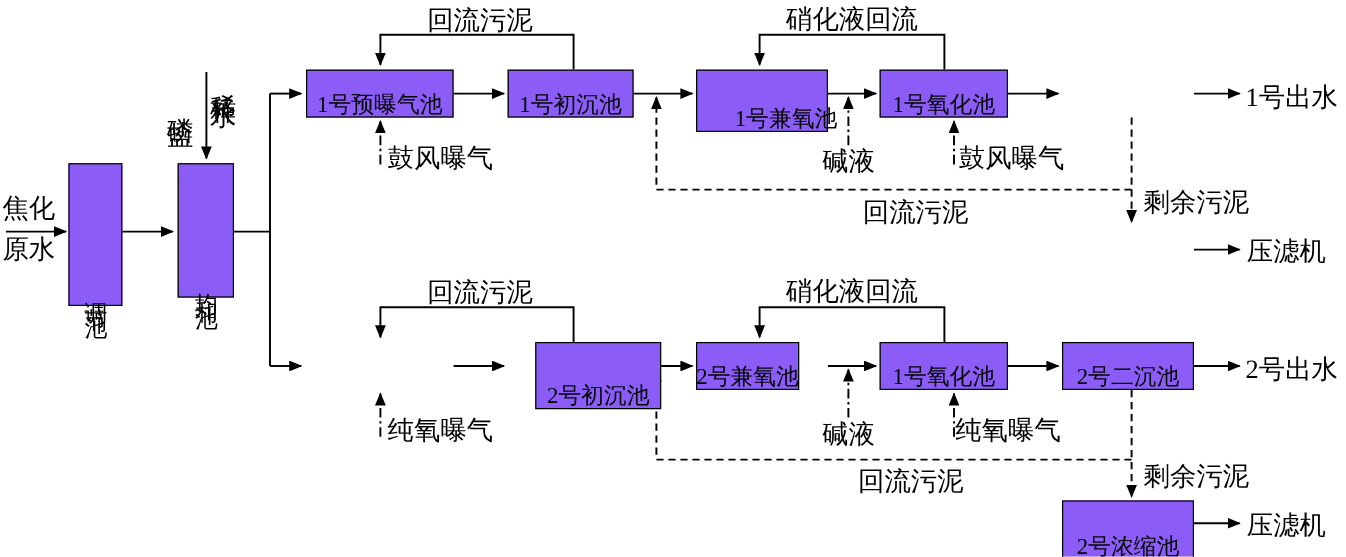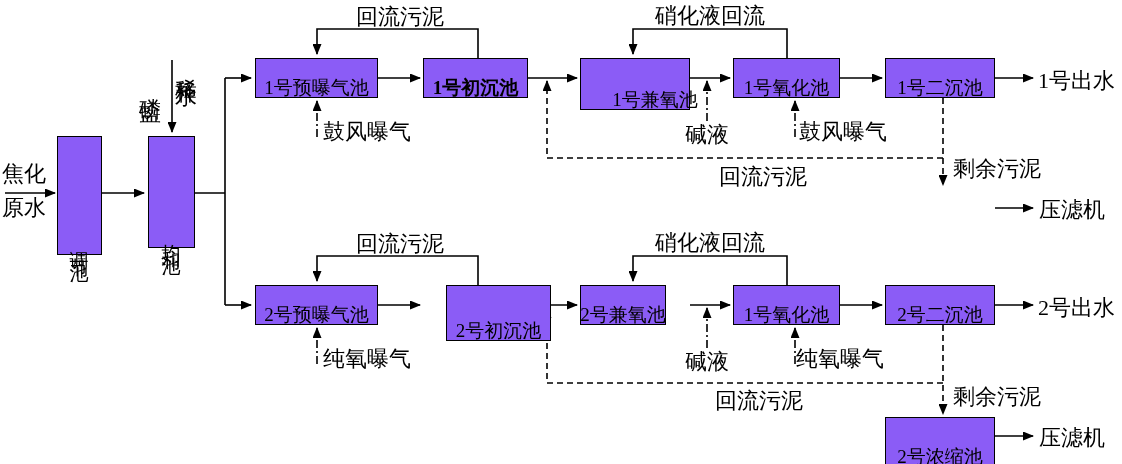--- a/index.html
+++ b/index.html
@@ -105,46 +105,40 @@
   <div class="box vbox" style="left:148px;top:136px;width:47px;height:112px;">
     <span>均和池</span>
   </div>
 
   <div class="lbl vlbl" style="left:139px;top:80px;">磷盐</div>
   <div class="lbl vlbl" style="left:175px;top:61px;">稀释水</div>
 
   <div class="box" style="left:255px;top:58px;width:123px;height:40px;">
     <span>1号预曝气池</span>
   </div>
-  <div class="box" style="left:423px;top:58px;width:105px;height:40px;font-weight:bold;">
+  <div class="box" style="left:423px;top:58px;width:105px;height:40px;">
     <span>1号初沉池</span>
   </div>
   <div class="box" style="left:580px;top:58px;width:110px;height:52px;padding-left:40px;">
     <span>1号兼氧池</span>
   </div>
   <div class="box" style="left:733px;top:58px;width:107px;height:40px;">
     <span>1号氧化池</span>
-  </div>
-  <div class="box" style="left:885px;top:58px;width:110px;height:40px;">
-    <span>1号二沉池</span>
   </div>
 
   <div class="lbl ctr" style="left:356px;top:5px;width:84px;">回流污泥</div>
   <div class="lbl ctr" style="left:655px;top:4px;width:110px;">硝化液回流</div>
   <div class="lbl" style="left:323px;top:120px;">鼓风曝气</div>
   <div class="lbl ctr" style="left:685px;top:123px;width:44px;">碱液</div>
   <div class="lbl" style="left:799px;top:120px;">鼓风曝气</div>
   <div class="lbl" style="left:1038px;top:69px;">1号出水</div>
   <div class="lbl" style="left:953px;top:157px;">剩余污泥</div>
   <div class="lbl" style="left:719px;top:165px;">回流污泥</div>
   <div class="lbl" style="left:1039px;top:198px;">压滤机</div>
 
-  <div class="box" style="left:255px;top:285px;width:123px;height:40px;">
-    <span>2号预曝气池</span>
-  </div>
   <div class="box" style="left:446px;top:285px;width:105px;height:56px;">
     <span>2号初沉池</span>
   </div>
   <div class="box" style="left:580px;top:285px;width:86px;height:40px;">
     <span>2号兼氧池</span>
   </div>
   <div class="box" style="left:733px;top:285px;width:107px;height:40px;">
     <span>1号氧化池</span>
   </div>
   <div class="box" style="left:885px;top:285px;width:110px;height:40px;">

